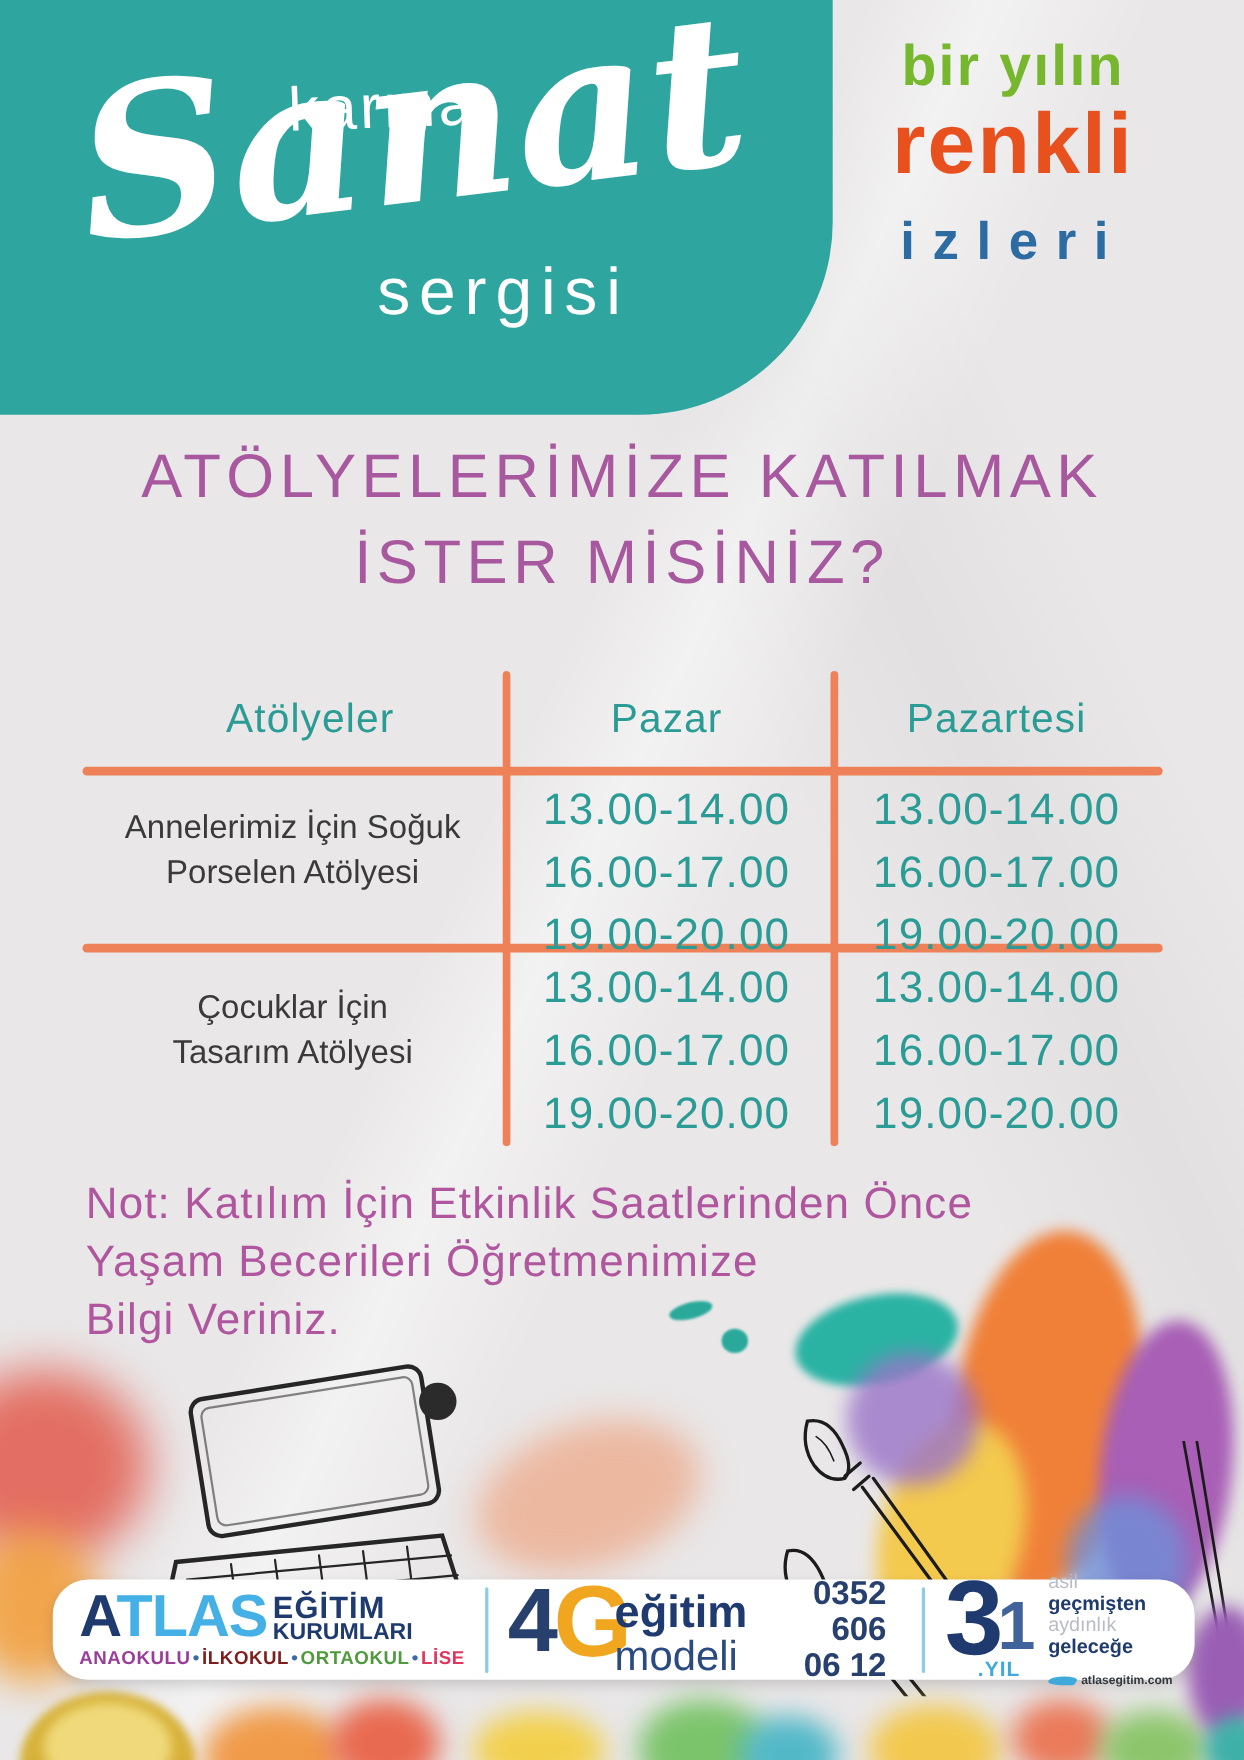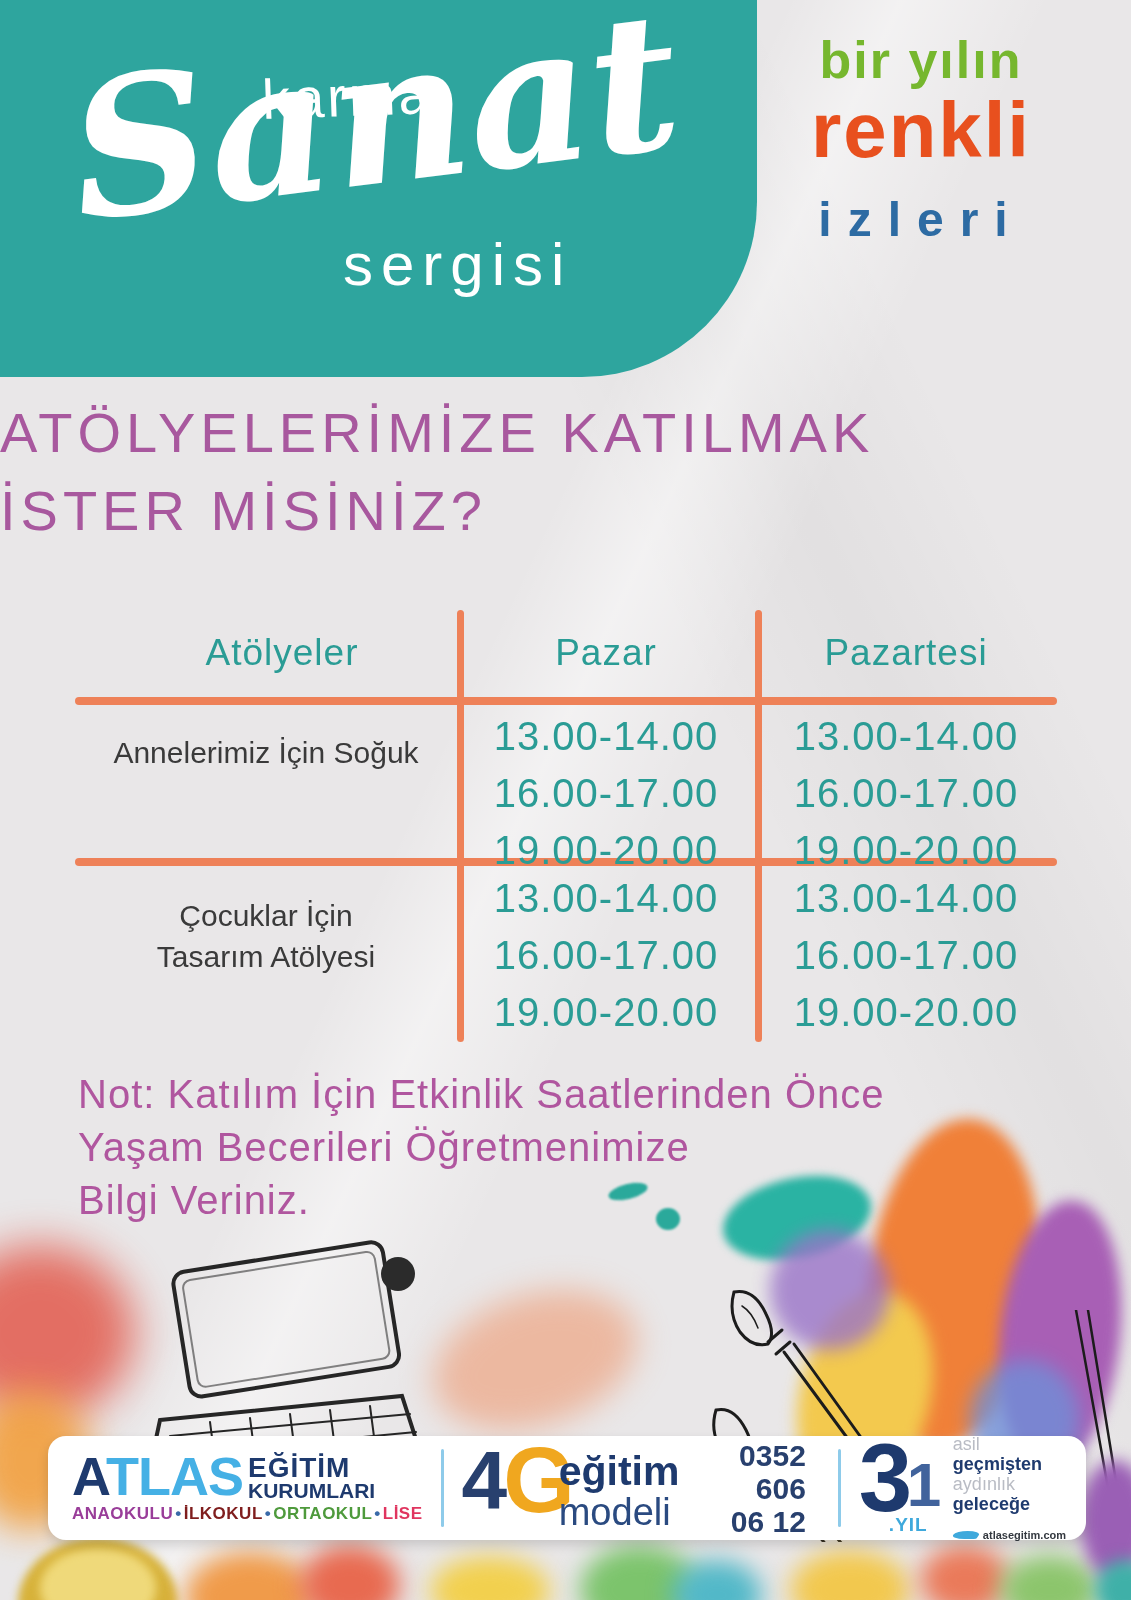--- a/index.html
+++ b/index.html
@@ -36,21 +36,21 @@
   }
 
   
   .tagline{position:absolute;left:768px;top:30px;width:306px;text-align:center;z-index:2;}
   .tag1{font-size:52px;font-weight:bold;color:#76b72e;letter-spacing:2px;}
   .tag2{font-size:78px;font-weight:bold;color:#e8501e;letter-spacing:2px;line-height:1.05;}
   .tag3{font-size:48px;font-weight:bold;color:#2d6ba3;letter-spacing:16px;margin-top:20px;}
 
   
   .question{
-    position:absolute;left:0;top:398px;width:1131px;text-align:left;
+    position:absolute;left:0;top:398px;width:1131px;text-align:center;
     color:#a8589e;z-index:2;
   }
   .question .q1{font-size:56px;letter-spacing:5px;line-height:1.25;}
   .question .q2{font-size:56px;letter-spacing:5px;line-height:1.25;margin-top:8px;}
 
   
   .schedule{position:absolute;left:75px;top:600px;width:982px;height:445px;z-index:2;}
   .vline{position:absolute;top:10px;height:432px;width:7px;background:#ee8158;border-radius:4px;}
   .vline.v1{left:382px;} .vline.v2{left:680px;}
   .hline{position:absolute;left:0;width:982px;height:8px;background:#ee8158;border-radius:4px;}
@@ -69,22 +69,22 @@
   .note{position:absolute;left:78px;top:1068px;color:#b0569f;font-size:40px;
     line-height:1.32;z-index:2;letter-spacing:1px;}
 
   
   .art{position:absolute;inset:0;z-index:1;}
   .blob{position:absolute;border-radius:50%;}
   .laptop,.brushes,.pencil{position:absolute;}
 
   
   .footer-bar{
-    position:absolute;left:48px;top:1436px;width:1038px;height:104px;
-    background:#ffffff;border-radius:18px;z-index:5;
+    position:absolute;left:48px;top:1436px;width:1038px;height:91px;
+    background:#ffffff;border-radius:32px;z-index:5;
     box-shadow:0 5px 12px rgba(0,0,0,.15);
     display:flex;align-items:center;
   }
   .atlas-block{margin-left:24px;}
   .atlas-row{display:flex;align-items:flex-end;}
   .atlas-word{font-size:54px;font-weight:bold;line-height:0.9;letter-spacing:-1px;}
   .atlas-word .a{color:#1e3a6e;} .atlas-word .rest{color:#45b0e5;}
   .atlas-sub{margin-left:5px;color:#1e3a6e;font-weight:bold;line-height:0.92;}
   .atlas-sub .s1{font-size:28px;letter-spacing:1px;}
   .atlas-sub .s2{font-size:21px;}
@@ -217,20 +217,21 @@
     <div class="vline v2"></div>
     <div class="hline h1"></div>
     <div class="hline h2"></div>
 
     <div class="th c1">Atölyeler</div>
     <div class="th c2">Pazar</div>
     <div class="th c3">Pazartesi</div>
 
     <div class="row-label r1">
       <div>Annelerimiz İçin Soğuk</div>
+      <div>Porselen Atölyesi</div>
     </div>
     <div class="times c2 r1">
       <div>13.00-14.00</div>
       <div>16.00-17.00</div>
       <div>19.00-20.00</div>
     </div>
     <div class="times c3 r1">
       <div>13.00-14.00</div>
       <div>16.00-17.00</div>
       <div>19.00-20.00</div>

